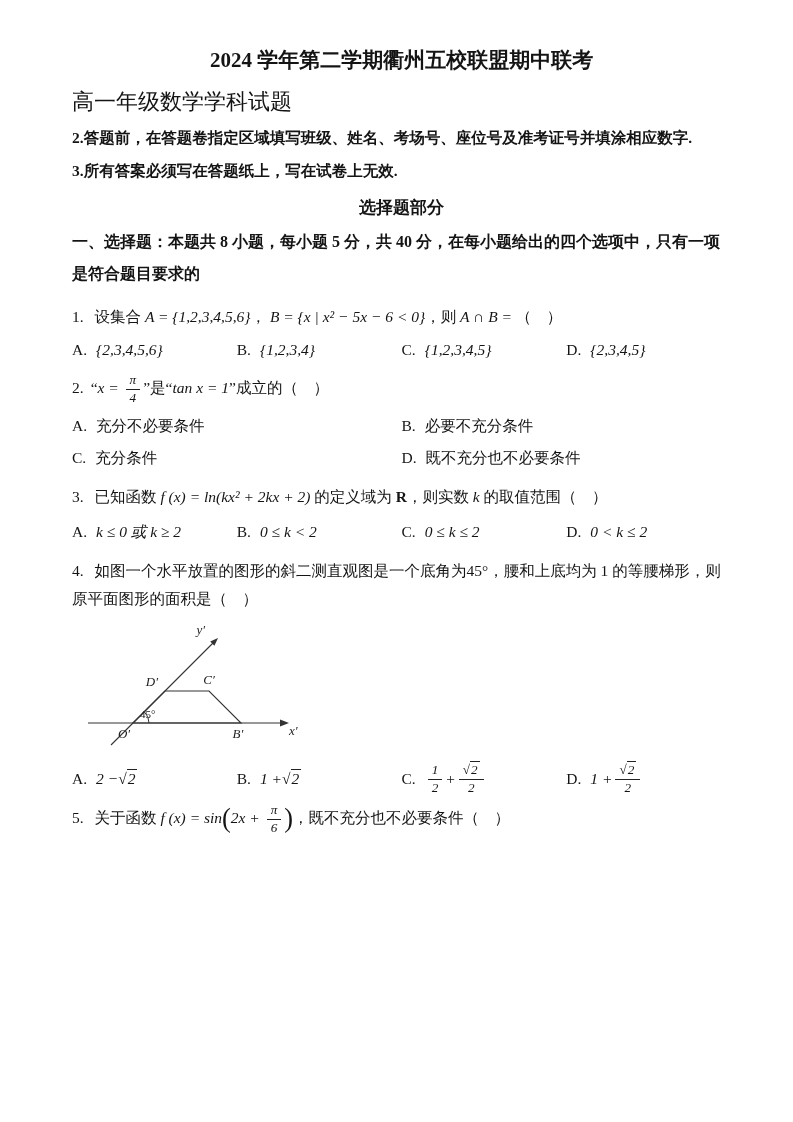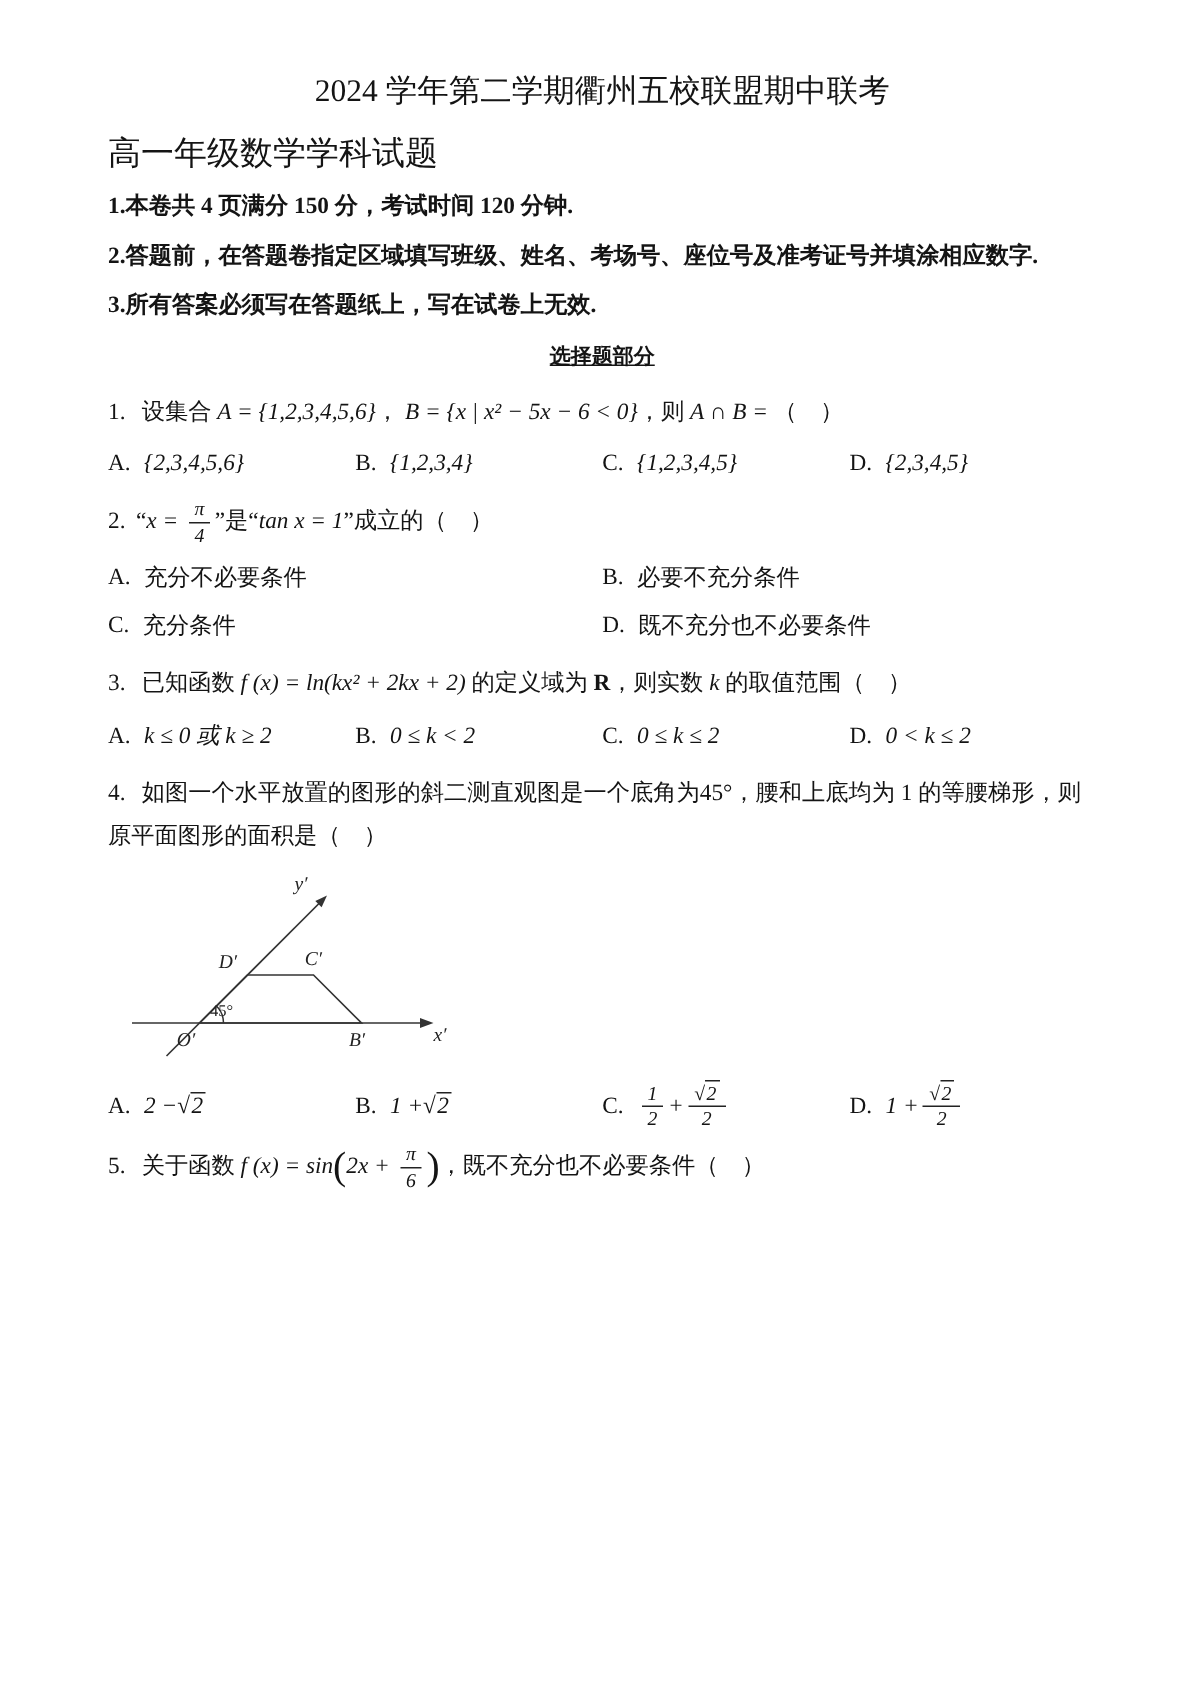--- a/index.html
+++ b/index.html
@@ -4,27 +4,27 @@
 <style>
   html, body { margin: 0; padding: 0; }
   body {
     width: 793px; height: 1122px;
     background: #ffffff; color: #141414;
     font-family: "Liberation Serif", "DejaVu Serif", serif;
     overflow: hidden;
   }
   .page { padding: 46px 62px 0 72px; }
 
-  .title { font-size: 21px; font-weight: normal; text-align: center; line-height: 1.35; margin: 0; }
+  .title { font-size: 21px; font-weight: bold; text-align: center; line-height: 1.35; margin: 0; }
   .subtitle { font-size: 22px; font-weight: normal; margin: 13px 0 0; }
 
   .notice-title { font-size: 16px; font-weight: bold; margin: 22px 0 0; }
   .notice-line  { font-size: 15.5px; font-weight: bold; margin: 9px 0 0; line-height: 1.55; white-space: nowrap; }
 
-  .section-title { font-size: 14px; font-weight: bold; text-align: center; margin: 13px 0 0; text-decoration: underline; }
+  .section-title { font-size: 17px; font-weight: bold; text-align: center; margin: 13px 0 0; }
   .section-intro { font-size: 16px; font-weight: bold; margin: 7px 0 0; line-height: 1.95; }
 
   .stem { font-size: 15.5px; margin: 14px 0 0; line-height: 1.85; }
   .qnum { margin-right: 7px; }
   .math { font-style: italic; }
   .mup  { font-style: normal; }
 
   .opts4 { display: grid; grid-template-columns: repeat(4, 1fr); margin: 10px 0 0; font-size: 15.5px; align-items: center; }
   .opts2 { display: grid; grid-template-columns: repeat(2, 1fr); row-gap: 11px; margin: 10px 0 0; font-size: 15.5px; }
   .opt { display: flex; align-items: center; white-space: nowrap; }
@@ -51,26 +51,26 @@
 </style>
 </head>
 <body>
 
 <div class="page">
 
   <h1 class="title">2024 学年第二学期衢州五校联盟期中联考</h1>
   <h2 class="subtitle">高一年级数学学科试题</h2>
 
   <div>
-    <p class="notice-line">1.本卷共 4 页满分 150 分，考试时间 120 分钟.</p>
     <p class="notice-line">2.答题前，在答题卷指定区域填写班级、姓名、考场号、座位号及准考证号并填涂相应数字.</p>
     <p class="notice-line">3.所有答案必须写在答题纸上，写在试卷上无效.</p>
   </div>
 
   <p class="section-title">选择题部分</p>
+  <p class="section-intro">一、选择题：本题共 8 小题，每小题 5 分，共 40 分，在每小题给出的四个选项中，只有一项是符合题目要求的</p>
 
   <p class="stem">
     <span class="qnum">1.</span>
     <span>设集合</span>
     <span class="math">A = {1,2,3,4,5,6}</span><span class="mup">，</span>
     <span class="math">B = {x | x² − 5x − 6 &lt; 0}</span><span>，则</span>
     <span class="math">A ∩ B =</span>
     <span>（　）</span>
   </p>
   <div class="opts4">

